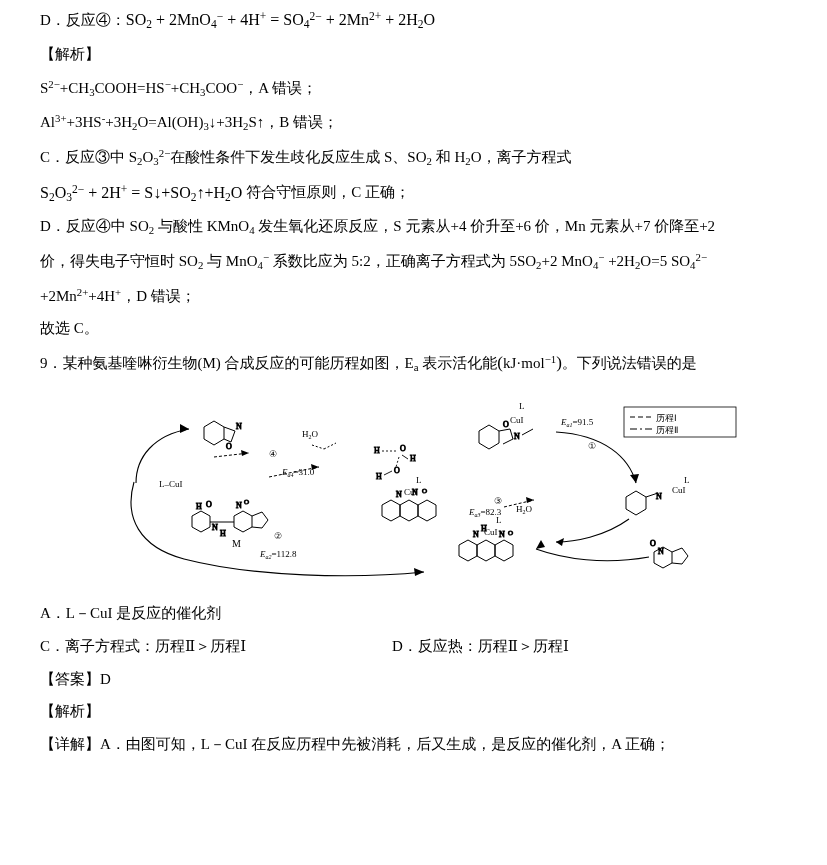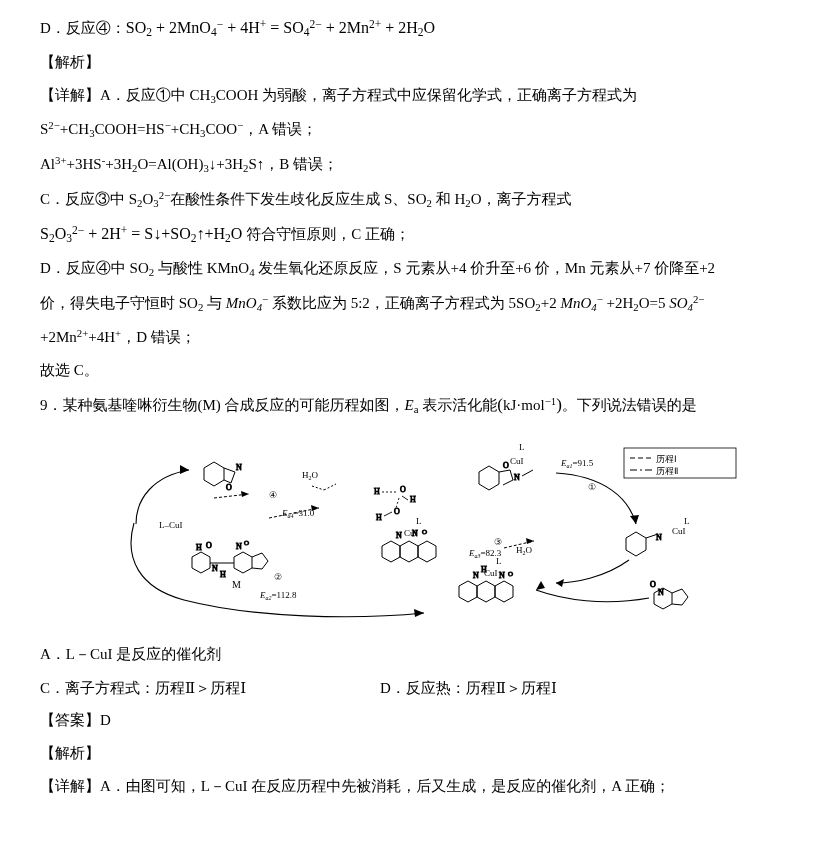--- a/index.html
+++ b/index.html
@@ -22,56 +22,54 @@
     height: 865px;
     padding: 0 40px;
     box-sizing: border-box;
   }
   .line {
     margin: 0 0 11px 0;
     font-size: 15px;
     line-height: 1.45;
   }
   .first {
-    padding-top: 16px;
+    padding-top: 8px;
   }
   sub { font-size: 0.72em; vertical-align: -0.28em; }
   sup { font-size: 0.72em; vertical-align: 0.45em; }
-  .it { font-style: italic; }
+  .it { }
   
   .figure {
     position: relative;
     width: 700px;
     height: 205px;
     margin: 6px auto 10px auto;
   }
   .figure svg { display: block; }
   .qrow {
     display: flex;
     margin: 0 0 11px 0;
+    gap: 12px;
   }
   .qrow > div:first-child { width: 340px; }
   .eqline { font-size: 16px; }
   .nowrap { white-space: nowrap; }
 </style>
 </head>
 <body>
 
 <div class="page">
 
   <div class="line first">
     D．反应④：<span class="eqline nowrap">SO<sub>2</sub> + 2MnO<sub>4</sub><sup>−</sup> + 4H<sup>+</sup> = SO<sub>4</sub><sup>2−</sup> + 2Mn<sup>2+</sup> + 2H<sub>2</sub>O</span>
   </div>
 
 
   <div class="line">【解析】</div>
 
-  <div class="line">
-    【详解】A．反应①中 CH<sub>3</sub>COOH 为弱酸，离子方程式中应保留化学式，正确离子方程式为
-  </div>
 
   <div class="line">
     S<sup>2−</sup>+CH<sub>3</sub>COOH=HS<sup>−</sup>+CH<sub>3</sub>COO<sup>−</sup>，A 错误；
   </div>
 
 
   <div class="line">
     Al<sup>3+</sup>+3HS<sup>-</sup>+3H<sub>2</sub>O=Al(OH)<sub>3</sub>↓+3H<sub>2</sub>S↑，B 错误；
   </div>
 

